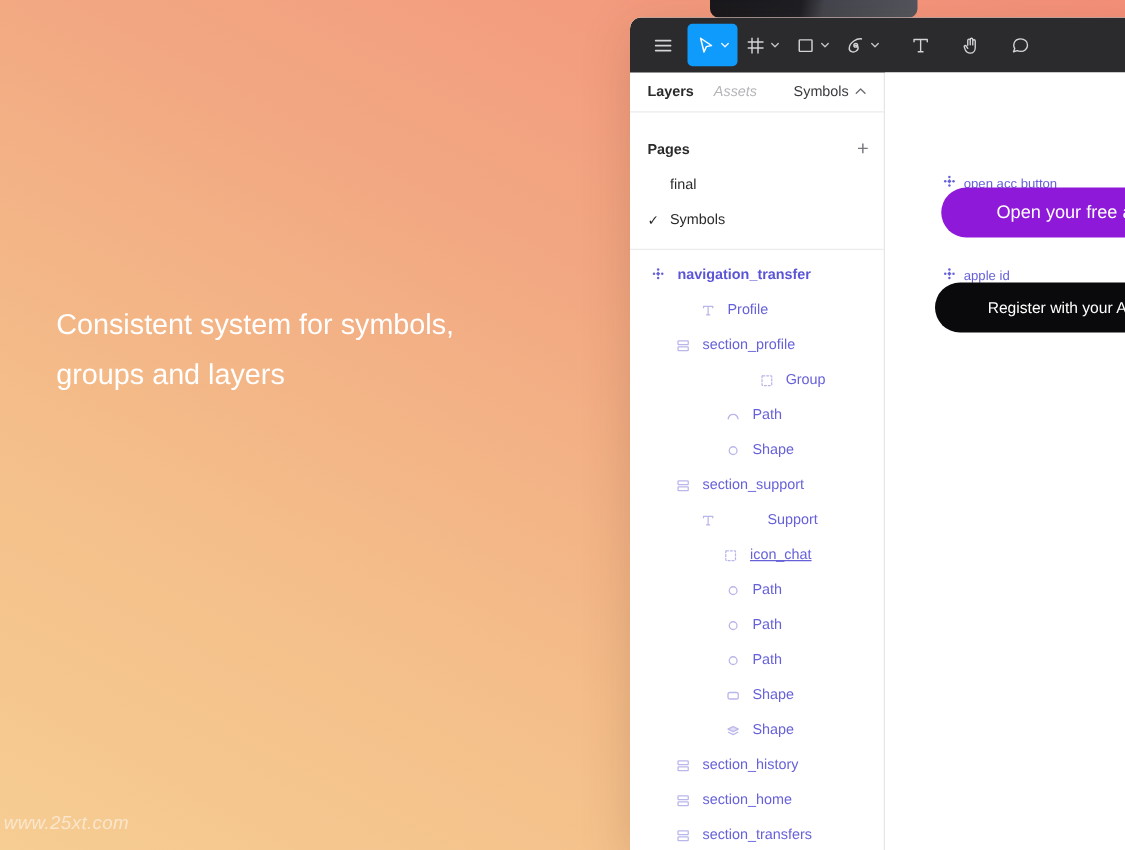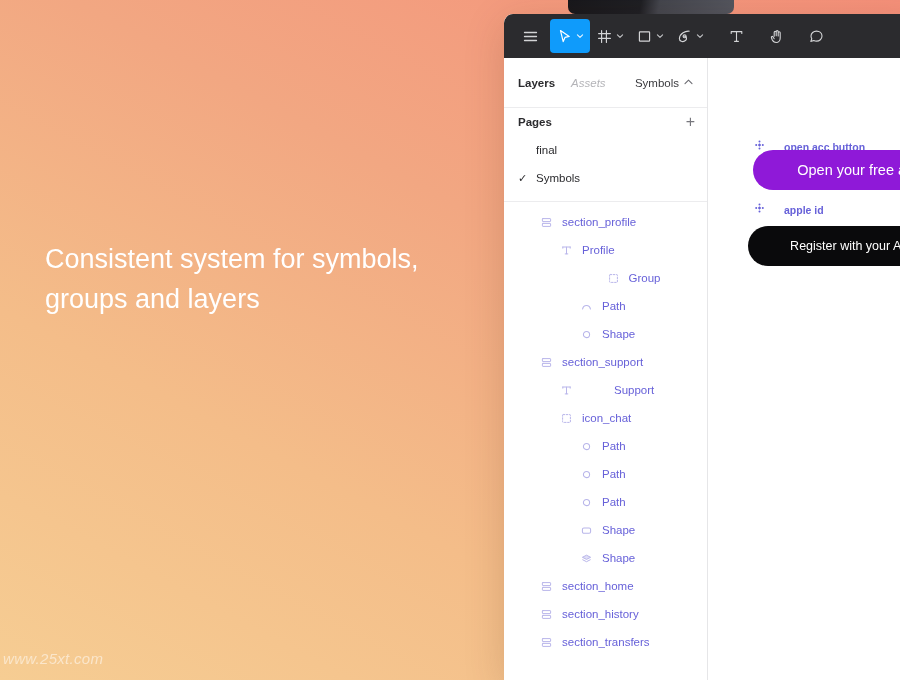--- a/index.html
+++ b/index.html
@@ -41,21 +41,21 @@
     line-height: 75px;
     font-weight: 700;
     letter-spacing: -1.2px;
     color: #ffffff;
     margin: 0;
     white-space: pre-line;
   }
   #hero .subhead {
     margin: 0;
     margin-top: 43px;
-    font-size: 27px;
+    font-size: 23px;
     line-height: 40px;
     font-weight: 400;
     color: #ffffff;
     white-space: pre-line;
   }
 
   
   #watermark {
     position: absolute;
     left: 3px;
@@ -131,21 +131,21 @@
   #panel {
     width: 204px;
     flex: 0 0 204px;
     background: #ffffff;
     border-right: 1px solid #e6e6e8;
     box-sizing: border-box;
     overflow: hidden;
   }
 
   #panel-tabs {
-    height: 50px;
+    height: 32px;
     display: flex;
     align-items: center;
     padding: 0 14px 0 14px;
     box-sizing: border-box;
     border-bottom: 1px solid #ececee;
     position: relative;
   }
   .panel-tab {
     font-size: 11.5px;
     margin-right: 16px;
@@ -162,21 +162,21 @@
   }
   #symbols-select .chev { color: #6c6c72; font-size: 9px; line-height: 1; }
 
   
   #pages-head {
     height: 28px;
     display: flex;
     align-items: center;
     padding: 0 12px 0 14px;
     box-sizing: border-box;
-    margin-top: 0;
+    margin-top: 16px;
   }
   #pages-head .ttl {
     font-size: 11.5px;
     font-weight: 700;
     color: #2b2b2e;
   }
   #pages-head .plus {
     margin-left: auto;
     color: #77777d;
     font-size: 16px;
@@ -236,23 +236,22 @@
     background: #ffffff;
     position: relative;
     overflow: hidden;
   }
   .artboard-label {
     position: absolute;
     font-size: 10.5px;
     color: #6761d9;
     display: flex;
     align-items: center;
-    gap: 18px;
+    gap: 5px;
     white-space: nowrap;
-    font-weight: bold;
   }
   .artboard-label .dico { color: #6761d9; display: flex; }
   .cta {
     position: absolute;
     height: 40px;
     border-radius: 20px;
     display: flex;
     align-items: center;
     justify-content: center;
     color: #ffffff;
@@ -376,37 +375,49 @@
             </div>
             <div class="page-row">
               <span class="check">✓</span>
               <span>Symbols</span>
             </div>
           </div>
 
         <div id="panel-divider"></div>
 
         <div id="layer-tree">
+            <div class="layer-row root" style="padding-left: 14px;">
+              <span class="lico">
+                <svg width="13" height="13" viewBox="0 0 13 13" fill="currentColor">
+                  <path d="M6.5 3.2 8.2 5 6.5 6.8 4.8 5z"></path>
+                  <circle cx="6.5" cy="1.6" r="1"></circle>
+                  <circle cx="6.5" cy="8.4" r="1"></circle>
+                  <circle cx="3.2" cy="5" r="1"></circle>
+                  <circle cx="9.8" cy="5" r="1"></circle>
+                </svg>
+              </span>
+              <span>navigation_transfer</span>
+            </div>
+            <div class="layer-row" style="padding-left: 54px;">
+              <span class="lico">
+                <svg width="13" height="13" viewBox="0 0 13 13" fill="none" stroke="currentColor" stroke-width="1" stroke-linecap="round" stroke-linejoin="round">
+                  <path d="M2.8 3h7.4M2.8 3v1.2M10.2 3v1.2M6.5 3.2v6.6M5.2 9.9h2.6"></path>
+                </svg>
+              </span>
+              <span>Profile</span>
+            </div>
             <div class="layer-row" style="padding-left: 34px;">
               <span class="lico">
                 <svg width="13" height="13" viewBox="0 0 13 13" fill="none" stroke="currentColor" stroke-width="1" stroke-linecap="round" stroke-linejoin="round">
                   <rect x="2.4" y="2.6" width="8.2" height="3" rx="0.5"></rect>
                   <rect x="2.4" y="7.4" width="8.2" height="3" rx="0.5"></rect>
                 </svg>
               </span>
               <span>section_profile</span>
             </div>
-            <div class="layer-row" style="padding-left: 54px;">
-              <span class="lico">
-                <svg width="13" height="13" viewBox="0 0 13 13" fill="none" stroke="currentColor" stroke-width="1" stroke-linecap="round" stroke-linejoin="round">
-                  <path d="M2.8 3h7.4M2.8 3v1.2M10.2 3v1.2M6.5 3.2v6.6M5.2 9.9h2.6"></path>
-                </svg>
-              </span>
-              <span>Profile</span>
-            </div>
             <div class="layer-row" style="padding-left: 54px; justify-content: center;">
               <span class="lico">
                 <svg width="13" height="13" viewBox="0 0 13 13" fill="none" stroke="currentColor" stroke-width="1" stroke-linecap="round" stroke-dasharray="1.6 1.5">
                   <rect x="2.6" y="2.6" width="7.8" height="7.8" rx="0.6"></rect>
                 </svg>
               </span>
               <span>Group</span>
             </div>
             <div class="layer-row" style="padding-left: 74px;">
               <span class="lico">
@@ -434,21 +445,21 @@
               <span>section_support</span>
             </div>
             <div class="layer-row" style="padding-left: 54px; gap: 32px;">
               <span class="lico">
                 <svg width="13" height="13" viewBox="0 0 13 13" fill="none" stroke="currentColor" stroke-width="1" stroke-linecap="round" stroke-linejoin="round">
                   <path d="M2.8 3h7.4M2.8 3v1.2M10.2 3v1.2M6.5 3.2v6.6M5.2 9.9h2.6"></path>
                 </svg>
               </span>
               <span>Support</span>
             </div>
-            <div class="layer-row" style="padding-left: 54px;">
+            <div class="layer-row" style="padding-left: 72px; text-decoration: underline;">
               <span class="lico">
                 <svg width="13" height="13" viewBox="0 0 13 13" fill="none" stroke="currentColor" stroke-width="1" stroke-linecap="round" stroke-dasharray="1.6 1.5">
                   <rect x="2.6" y="2.6" width="7.8" height="7.8" rx="0.6"></rect>
                 </svg>
               </span>
               <span>icon_chat</span>
             </div>
             <div class="layer-row" style="padding-left: 74px;">
               <span class="lico">
                 <svg width="13" height="13" viewBox="0 0 13 13" fill="none" stroke="currentColor" stroke-width="1.05" stroke-linecap="round" stroke-linejoin="round">
@@ -490,30 +501,30 @@
               </span>
               <span>Shape</span>
             </div>
             <div class="layer-row" style="padding-left: 34px;">
               <span class="lico">
                 <svg width="13" height="13" viewBox="0 0 13 13" fill="none" stroke="currentColor" stroke-width="1" stroke-linecap="round" stroke-linejoin="round">
                   <rect x="2.4" y="2.6" width="8.2" height="3" rx="0.5"></rect>
                   <rect x="2.4" y="7.4" width="8.2" height="3" rx="0.5"></rect>
                 </svg>
               </span>
-              <span>section_home</span>
+              <span>section_history</span>
             </div>
             <div class="layer-row" style="padding-left: 34px;">
               <span class="lico">
                 <svg width="13" height="13" viewBox="0 0 13 13" fill="none" stroke="currentColor" stroke-width="1" stroke-linecap="round" stroke-linejoin="round">
                   <rect x="2.4" y="2.6" width="8.2" height="3" rx="0.5"></rect>
                   <rect x="2.4" y="7.4" width="8.2" height="3" rx="0.5"></rect>
                 </svg>
               </span>
-              <span>section_history</span>
+              <span>section_home</span>
             </div>
             <div class="layer-row" style="padding-left: 34px;">
               <span class="lico">
                 <svg width="13" height="13" viewBox="0 0 13 13" fill="none" stroke="currentColor" stroke-width="1" stroke-linecap="round" stroke-linejoin="round">
                   <rect x="2.4" y="2.6" width="8.2" height="3" rx="0.5"></rect>
                   <rect x="2.4" y="7.4" width="8.2" height="3" rx="0.5"></rect>
                 </svg>
               </span>
               <span>section_transfers</span>
             </div>
@@ -529,21 +540,21 @@
                 <circle cx="6.5" cy="8.4" r="1"></circle>
                 <circle cx="3.2" cy="5" r="1"></circle>
                 <circle cx="9.8" cy="5" r="1"></circle>
               </svg>
             </span>
             <span>open acc button</span>
           </div>
           <div class="cta purple" style="top: 92px; left: 45px; width: 240px;">
             <span>Open your free account</span>
           </div>
-          <div class="artboard-label" style="top: 145px; left: 45px;">
+          <div class="artboard-label" style="top: 156px; left: 45px;">
             <span class="dico">
               <svg width="13" height="13" viewBox="0 0 13 13" fill="currentColor">
                 <path d="M6.5 3.2 8.2 5 6.5 6.8 4.8 5z"></path>
                 <circle cx="6.5" cy="1.6" r="1"></circle>
                 <circle cx="6.5" cy="8.4" r="1"></circle>
                 <circle cx="3.2" cy="5" r="1"></circle>
                 <circle cx="9.8" cy="5" r="1"></circle>
               </svg>
             </span>
             <span>apple id</span>

